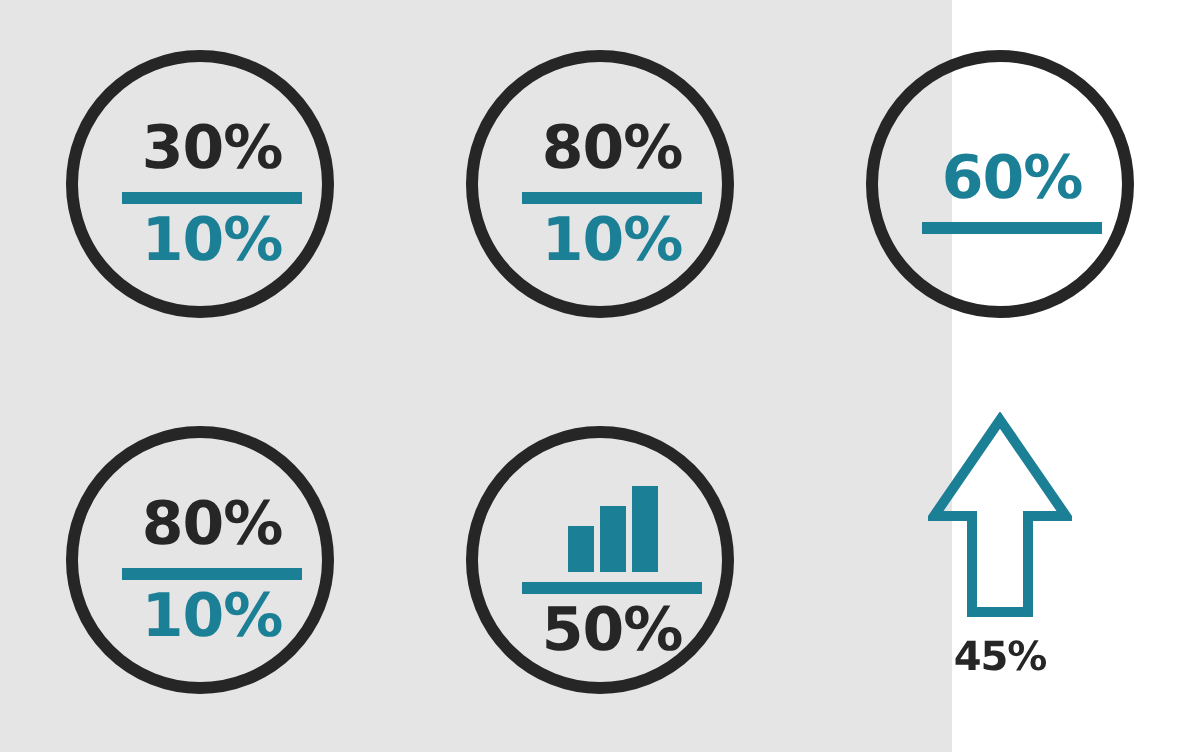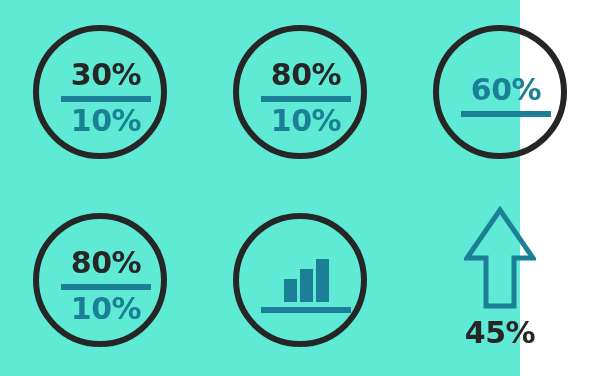--- a/index.html
+++ b/index.html
@@ -9,23 +9,23 @@
   }
   body {
     width: 600px;
     height: 376px;
     font-family: "DejaVu Sans", sans-serif;
     overflow: hidden;
     position: relative;
   }
   #icon-board {
     position: relative;
-    width: 520px;
+    width: 476px;
     height: 376px;
-    background: #5eead4;
+    background: #e5e5e5;
   }
   .icon-cell {
     position: absolute;
     width: 200px;
     height: 188px;
     top: 0;
     left: 0;
   }
   .icon-cell.r0 { top: 0px; }
   .icon-cell.r1 { top: 188px; }
@@ -93,21 +93,21 @@
     left: 0;
     top: 18px;
     width: 200px;
     display: flex;
     flex-direction: column;
     align-items: center;
   }
   .arrow-svg { display: block; }
   .arrow-label {
     margin-top: 6px;
-    font-size: 30px;
+    font-size: 20px;
     font-weight: 700;
     letter-spacing: -0.5px;
     color: #262626;
     line-height: 1;
   }
 </style>
 </head>
 <body>
 
 <div id="icon-board">
@@ -153,20 +153,21 @@
 
   <div class="icon-cell r1 c1">
     <div class="circle-badge">
       <div class="fraction">
         <div class="bars-wrap">
           <div class="bar b1"></div>
           <div class="bar b2"></div>
           <div class="bar b3"></div>
         </div>
         <div class="frac-rule"></div>
+        <div class="frac-bottom ink-dark">50%</div>
       </div>
     </div>
   </div>
 
   <div class="icon-cell r1 c2">
     <div class="arrow-group">
       <svg class="arrow-svg" width="72" height="106" viewBox="0 0 72 106">
         <polygon points="36,4 69,52 50,52 50,100 22,100 22,52 3,52" fill="none" stroke="#1b7f96" stroke-width="5" stroke-linejoin="miter"></polygon>
       </svg>
       <div class="arrow-label">45%</div>

